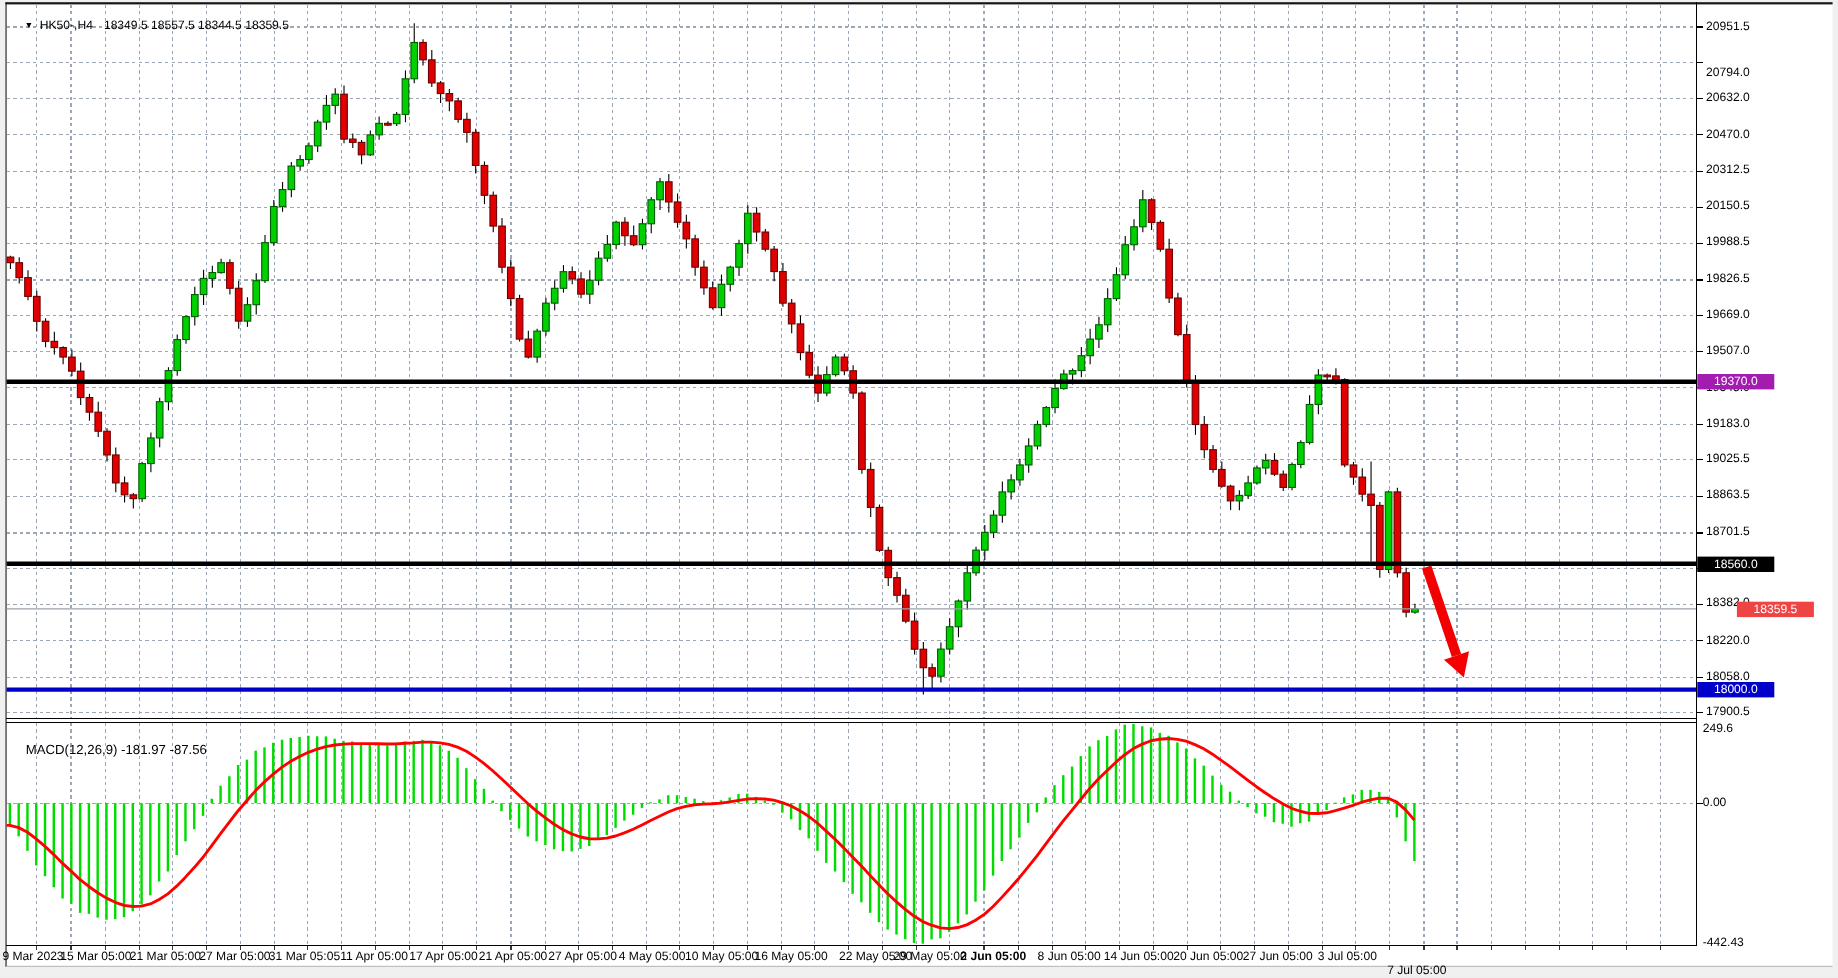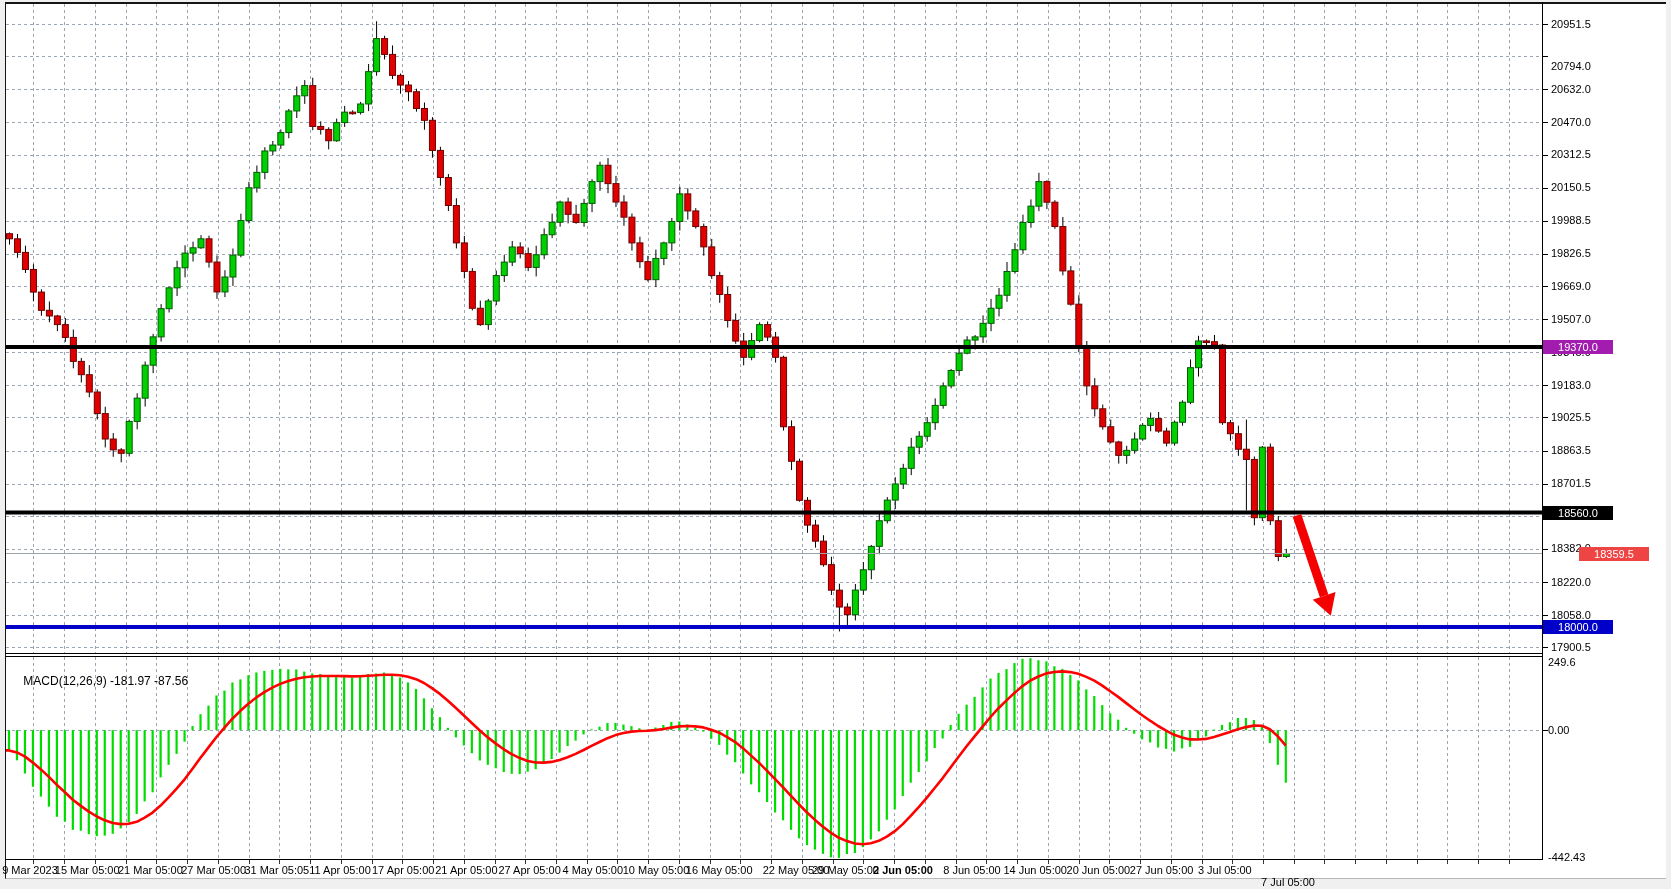--- a/index.html
+++ b/index.html
@@ -717,20 +717,23 @@
         <line x1="1324.5" y1="860" x2="1324.5" y2="864" stroke="#30383f"></line>
         <line x1="1355.5" y1="860" x2="1355.5" y2="864" stroke="#30383f"></line>
         <line x1="1386.5" y1="860" x2="1386.5" y2="864" stroke="#30383f"></line>
         <line x1="1417.5" y1="860" x2="1417.5" y2="864" stroke="#30383f"></line>
         <line x1="1447.5" y1="860" x2="1447.5" y2="864" stroke="#30383f"></line>
         <line x1="1478.5" y1="860" x2="1478.5" y2="864" stroke="#30383f"></line>
         <line x1="1509.5" y1="860" x2="1509.5" y2="864" stroke="#30383f"></line>
       </g>
     </svg>
 
+  <div class="quotebar">
+    <span class="tri">▼</span><span class="sym">HK50-,H4</span><span>18349.5 18557.5 18344.5 18359.5</span>
+  </div>
 
   <div class="macdbar">
     <span>MACD(12,26,9)</span> <span>-181.97 -87.56</span>
   </div>
 
   <div class="mtick" style="top:656px">249.6</div>
   <div class="mtick" style="top:724px">0.00</div>
   <div class="mtick" style="top:851px">-442.43</div>
 
   <div id="price-axis">

